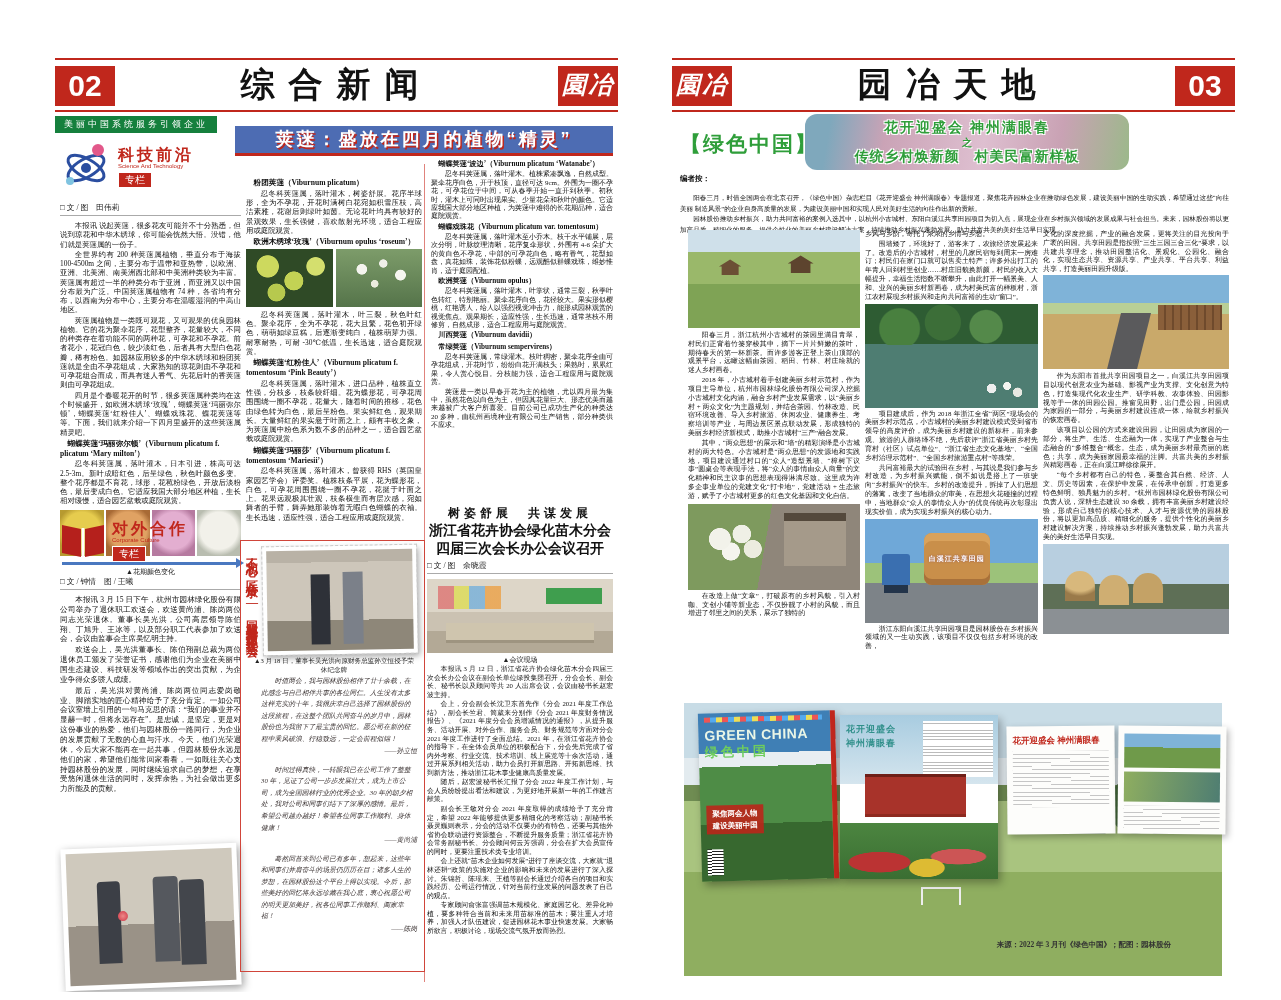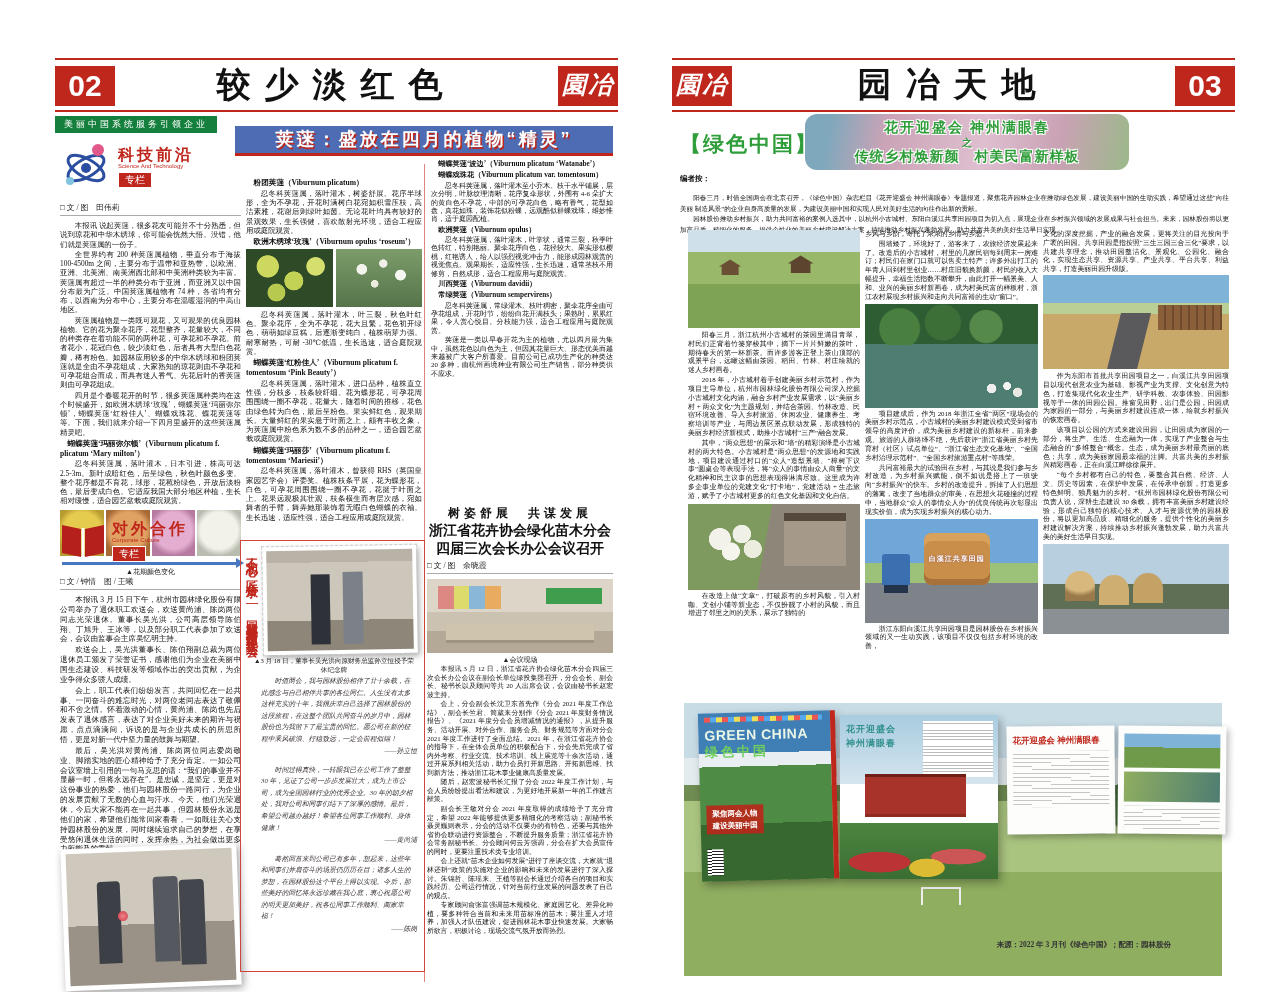--- a/index.html
+++ b/index.html
@@ -150,21 +150,21 @@
   .sp2r .sp2-lines{height:24px;}
 
   svg{display:block;}
 </style>
 </head>
 <body>
 
 <div class="page" id="pl">
   <div class="rule"></div>
   <div class="hdrbox num">02</div>
-  <div class="hdrtitle">较少淡红色</div>
+  <div class="hdrtitle">综合新闻</div>
   <div class="hdrbox mast">園冶</div>
   <div class="rule2"></div>
   <div class="chip">美丽中国系统服务引领企业</div>
   <div class="vdivider"></div>
 
   <div class="headline">荚蒾：盛放在四月的植物“精灵”</div>
 
   <div class="col c1">
     <div class="seclogo">
       <svg width="52" height="52" viewBox="0 0 52 52">
@@ -207,20 +207,21 @@
     </div>
     <p class="p">忍冬科荚蒾属，落叶灌木，叶三裂，秋色叶红色。聚伞花序，全为不孕花，花大且繁，花色初开绿色，萌萌如绿豆糕，后逐渐变纯白，植株萌芽力强。耐寒耐热，可耐 -30℃低温，生长迅速，适合庭院观赏。</p>
     <p class="sub">蝴蝶荚蒾‘红粉佳人’（Viburnum plicatum f. tomentosum ‘Pink Beauty’）</p>
     <p class="p">忍冬科荚蒾属，落叶灌木，进口品种，植株直立性强，分枝多，枝条较纤细。花为蝶形花，可孕花周围围绕一圈不孕花，花量大，随着时间的推移，花色由绿色转为白色，最后呈粉色。果实鲜红色，观果期长。大量鲜红的果实悬于叶面之上，颇有丰收之象，为荚蒾属中粉色系为数不多的品种之一，适合园艺盆栽或庭院观赏。</p>
     <p class="sub">蝴蝶荚蒾‘玛丽莎’（Viburnum plicatum f. tomentosum ‘Mariesii’）</p>
     <p class="p">忍冬科荚蒾属，落叶灌木，曾获得 RHS（英国皇家园艺学会）评委奖。植株枝条平展，花为蝶形花，白色，可孕花周围围绕一圈不孕花，花挺于叶面之上。花果远观极其壮观，枝条横生而有层次感，宛如舞者的手臂，舞弄她那装饰着无暇白色蝴蝶的衣袖。生长迅速，适应性强，适合工程应用或庭院观赏。</p>
   </div>
 
   <div class="col c3">
     <p class="sub">蝴蝶荚蒾‘波边’（Viburnum plicatum ‘Watanabe’）</p>
+    <p class="p">忍冬科荚蒾属，落叶灌木。植株紧凑飘逸，自然成型。聚伞花序白色，开于枝顶，直径可达 9cm。外围为一圈不孕花，可孕花位于中间，可从春季开始一直开到秋季。初秋时，灌木上可同时出现果实、少量花朵和秋叶的颜色。它适应我国大部分地区种植，为荚蒾中难得的长花期品种，适合庭院观赏。</p>
     <p class="sub">蝴蝶戏珠花（Viburnum plicatum var. tomentosum）</p>
     <p class="p">忍冬科荚蒾属，落叶灌木至小乔木。枝干水平铺展，层次分明，叶脉纹理清晰，花序复伞形状，外围有 4-6 朵扩大的黄白色不孕花，中部的可孕花白色，略有香气，花型如盘，真花如珠，装饰花似粉蝶，远观酷似群蝶戏珠，维妙惟肖，适于庭园配植。</p>
     <p class="sub">欧洲荚蒾（Viburnum opulus）</p>
     <p class="p">忍冬科荚蒾属，落叶灌木，叶掌状，通常三裂，秋季叶色转红，特别艳丽。聚伞花序白色，花径较大。果实形似樱桃，红艳诱人，给人以强烈视觉冲击力，能形成园林观赏的视觉焦点。观果期长，适应性强，生长迅速，通常茎枝不用修剪，自然成形，适合工程应用与庭院观赏。</p>
     <p class="sub">川西荚蒾（Viburnum davidii）</p>
     <p class="sub">常绿荚蒾（Viburnum sempervirens）</p>
     <p class="p">忍冬科荚蒾属，常绿灌木。枝叶稠密，聚伞花序全由可孕花组成，开花时节，纷纷白花开满枝头；果熟时，累累红果，令人赏心悦目。分枝能力强，适合工程应用与庭院观赏。</p>
     <p class="p">荚蒾是一类以早春开花为主的植物，尤以四月最为集中，虽然花色以白色为主，但因其花量巨大、形态优美而越来越被广大客户所喜爱。目前公司已成功生产化的种类达 20 多种，由杭州画境种业有限公司生产销售，部分种类供不应求。</p>
   </div>
 
@@ -233,21 +234,20 @@
       </svg>
       <div>
         <div class="secname">对外合作</div>
         <div class="secen">Corporate Culture</div>
         <div class="sectag">专栏</div>
       </div>
     </div>
     <div class="byline">□ 文 / 钟情　图 / 王曦</div>
     <p class="p">本报讯  3 月 15 日下午，杭州市园林绿化股份有限公司举办了退休职工欢送会，欢送黄尚浦、陈岗两位同志光荣退休。董事长吴光洪，公司高层领导陈伯翔、丁旭升、王冰等，以及部分职工代表参加了欢送会，会议由监事会主席吴忆明主持。</p>
     <p class="p">欢送会上，吴光洪董事长、陈伯翔副总裁为两位退休员工颁发了荣誉证书，感谢他们为企业在美丽中国生态建设、科技研发等领域作出的突出贡献，为企业争得众多骄人成绩。</p>
-    <p class="p">会上，职工代表们纷纷发言，共同回忆在一起共事、一同奋斗的难忘时光，对两位老同志表达了敬佩和不舍之情。怀着激动的心情，黄尚浦、陈岗也先后发表了退休感言，表达了对企业美好未来的期许与祝愿，点点滴滴间，诉说的是与企业共成长的所思所悟，更是对新一代中坚力量的鼓舞与期望。</p>
     <p class="p">最后，吴光洪对黄尚浦、陈岗两位同志爱岗敬业、脚踏实地的匠心精神给予了充分肯定。一如公司会议室墙上引用的一句马克思的话：“我们的事业并不显赫一时，但将永远存在”。是忠诚，是坚定，更是对这份事业的热爱，他们与园林股份一路同行，为企业的发展贡献了无数的心血与汗水。今天，他们光荣退休，今后大家不能再在一起共事，但园林股份永远是他们的家，希望他们能常回家看看，一如既往关心支持园林股份的发展，同时继续追求自己的梦想，在享受悠闲退休生活的同时，发挥余热，为社会做出更多力所能及的贡献。</p>
   </div>
 
   <div class="blphoto">
     <div class="blinner">
       <div class="fl1"></div>
       <div class="fl2"></div>
     </div>
   </div>
 

